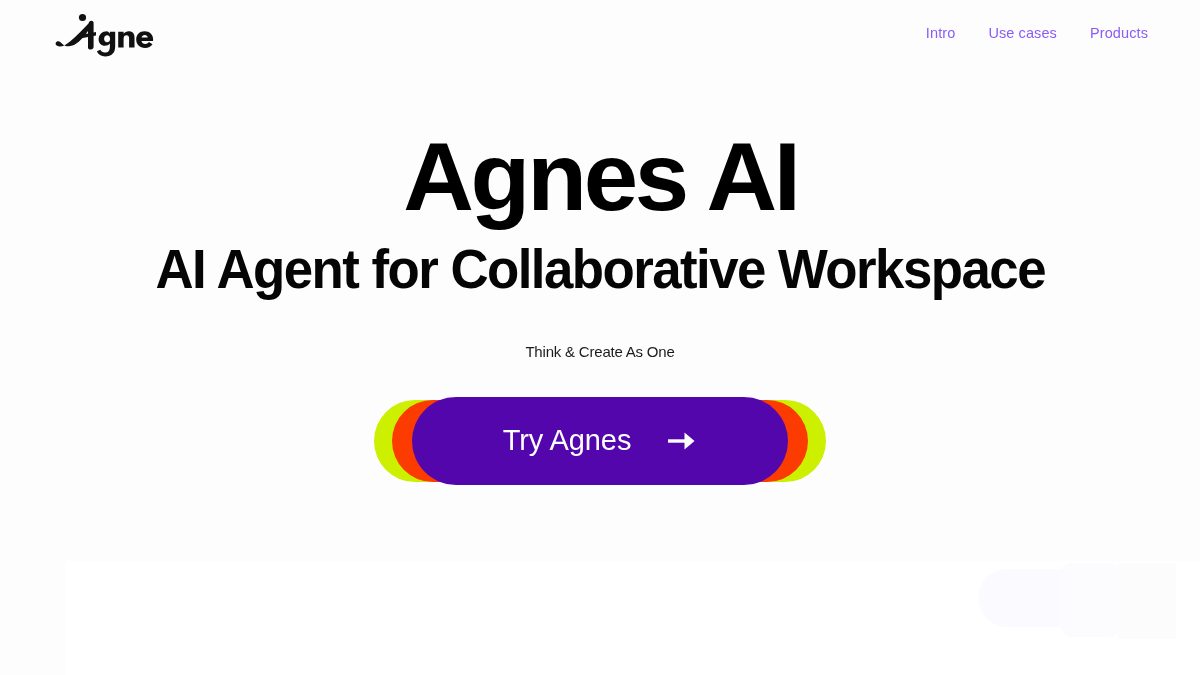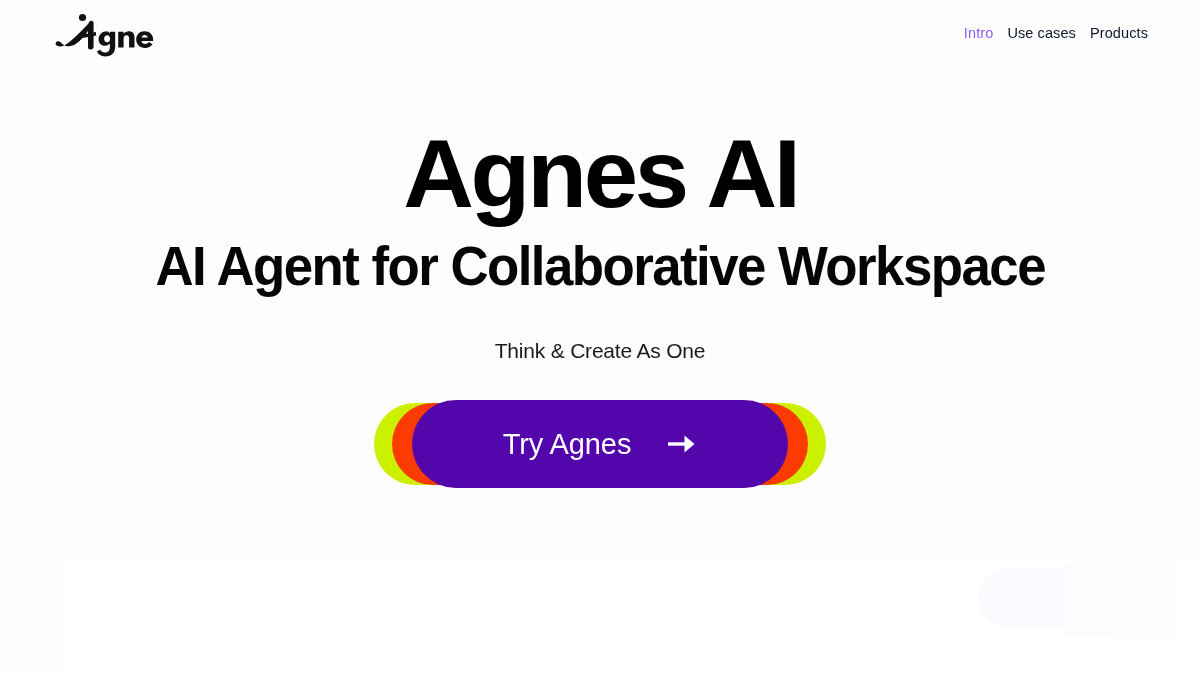--- a/index.html
+++ b/index.html
@@ -68,27 +68,27 @@
   .brand-logo {
     display: block;
     width: 104px;
     height: 46px;
     margin-top: 2px;
   }
 
   .main-nav {
     display: flex;
     align-items: center;
-    gap: 14px;
+    gap: 33px;
     margin-right: 0px;
   }
   .nav-link {
     font-size: 14.5px;
     font-weight: 400;
-    color: #0f172a;
+    color: #8b5cf6;
     letter-spacing: 0.1px;
     text-decoration: none;
     cursor: pointer;
     white-space: nowrap;
   }
   .nav-link.is-active { color: #8b5cf6; }
 
   
   .hero {
     position: absolute;
@@ -120,21 +120,21 @@
     letter-spacing: -1.6px;
     color: #050505;
     text-align: center;
     margin-top: 16px;
     transform: scaleX(0.96);
   }
 
   .hero-tagline {
     font-family: "Liberation Sans", sans-serif;
     font-weight: 500;
-    font-size: 21px;
+    font-size: 15px;
     letter-spacing: -0.2px;
     color: #1b1b1f;
     text-align: center;
     margin-top: 44px;
   }
 
   
   .cta-wrap {
     position: relative;
     width: 452px;

